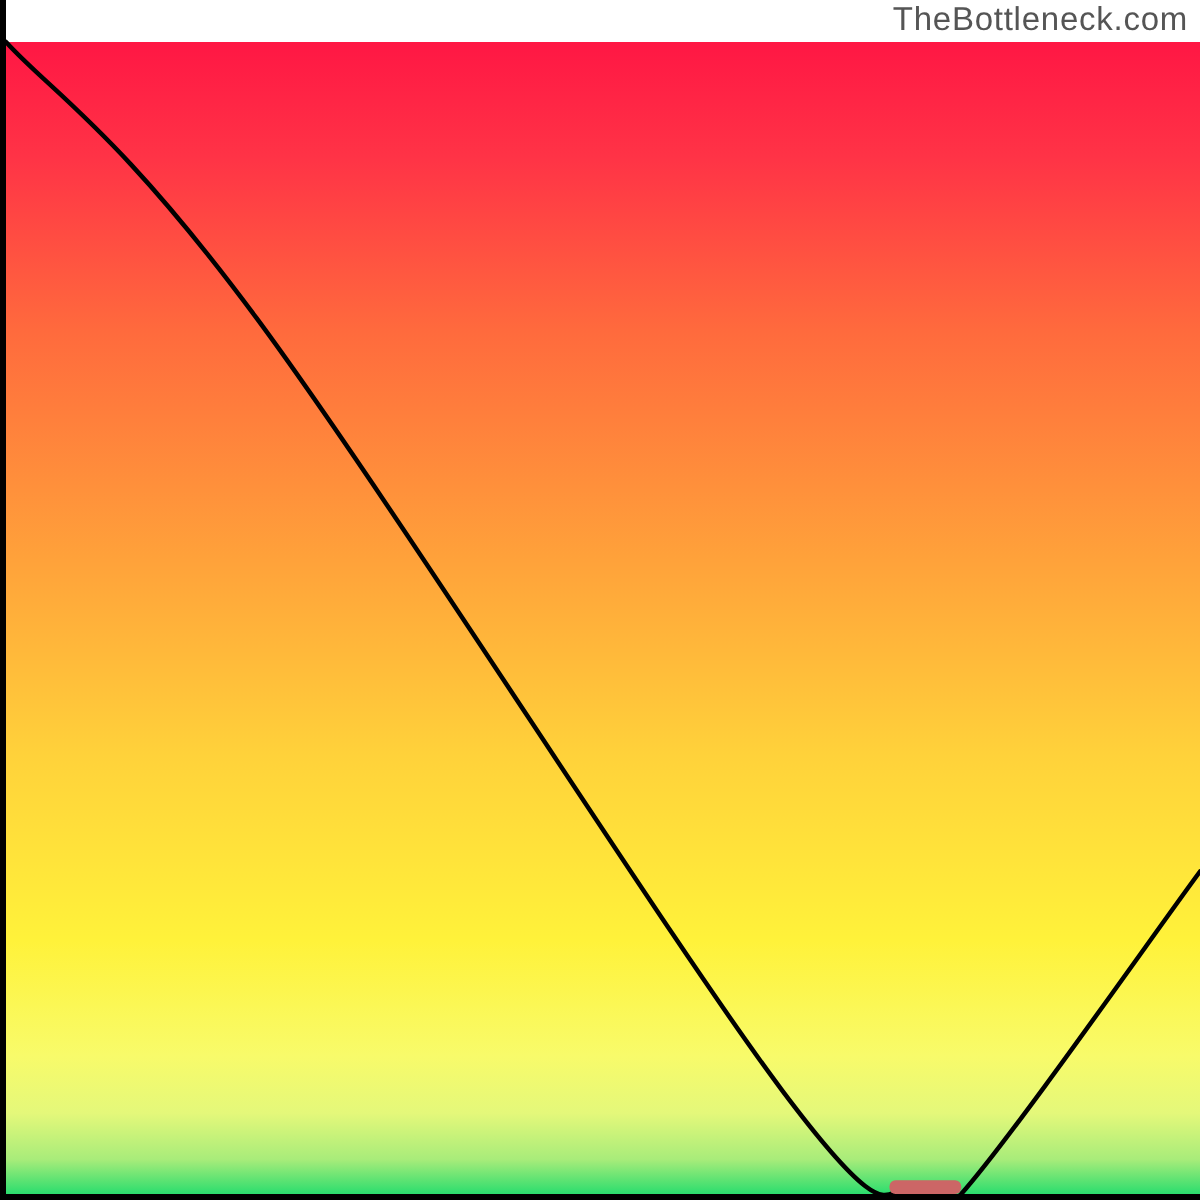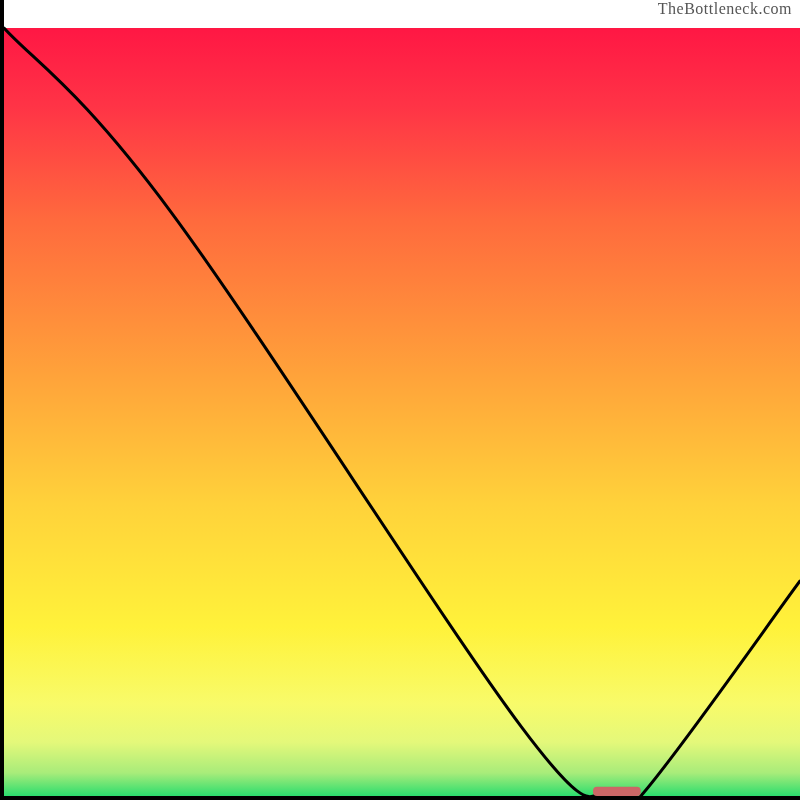--- a/index.html
+++ b/index.html
@@ -13,25 +13,24 @@
   .frame {
     position: relative;
     width: 800px;
     height: 800px;
   }
   .watermark {
     position: absolute;
     top: 0px;
     right: 8px;
     color: #555;
-    font-size: 16px;
+    font-size: 22px;
     font-weight: 400;
     letter-spacing: 0.5px;
     z-index: 10;
-    font-family: Liberation Serif, serif;
   }
   .border {
     position: absolute;
     left: 0;
     top: 0;
     width: 800px;
     height: 800px;
     box-sizing: border-box;
     border-left: 4px solid #000;
     border-bottom: 4px solid #000;

